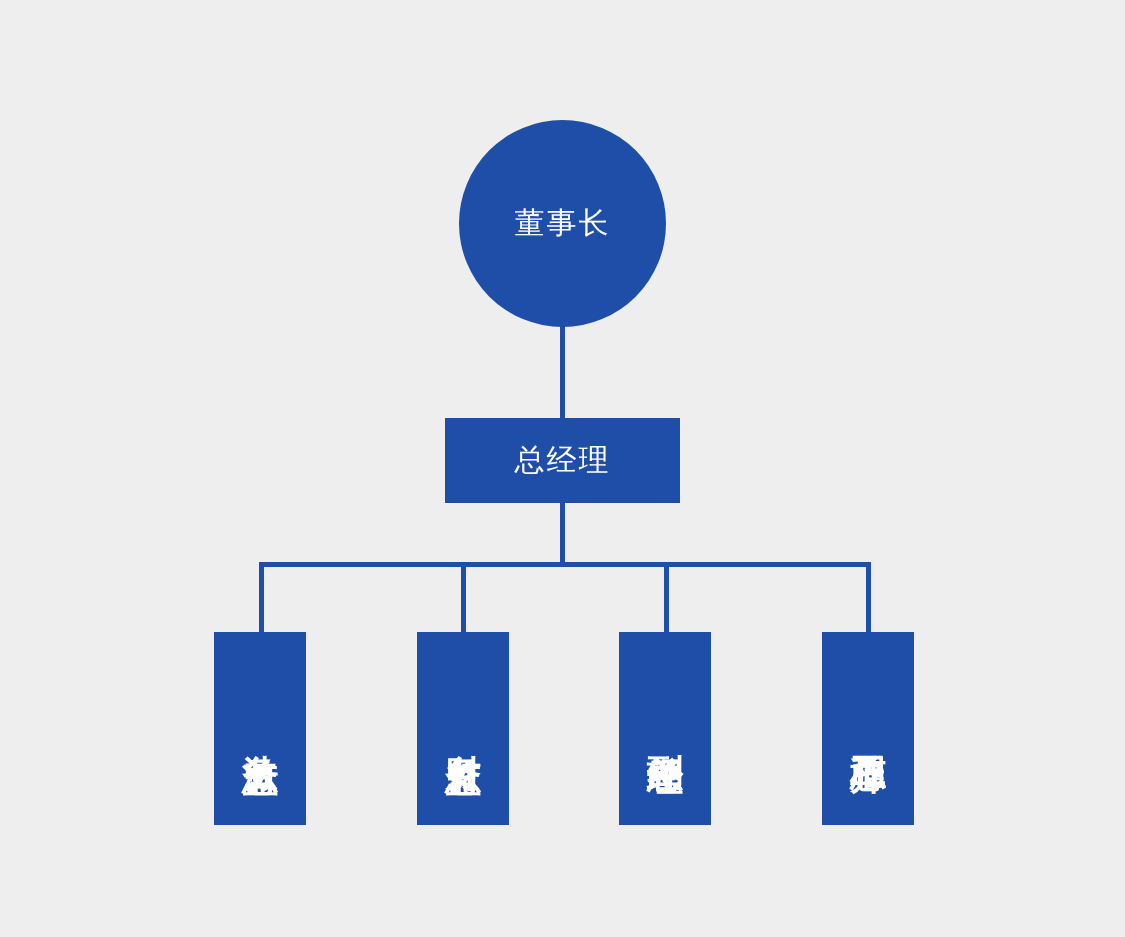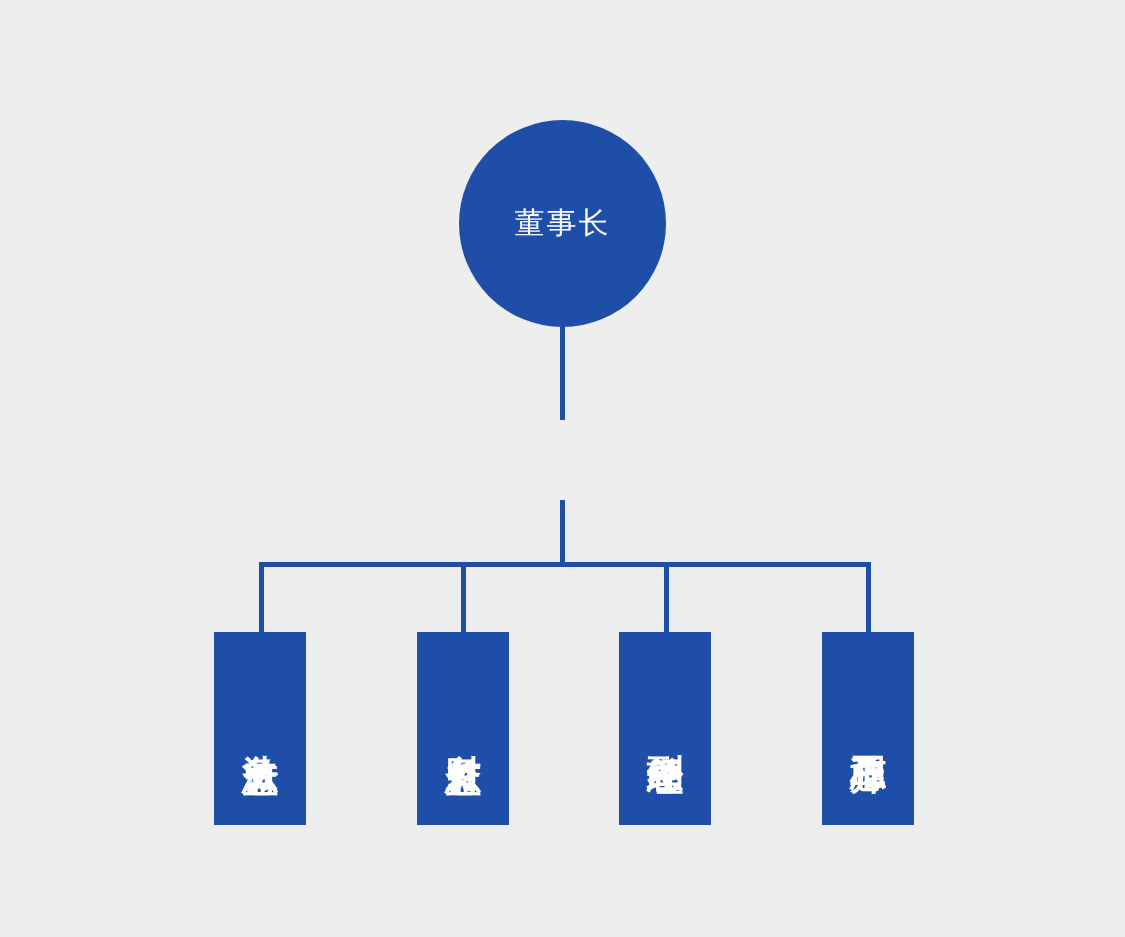--- a/index.html
+++ b/index.html
@@ -119,20 +119,23 @@
   <div class="conn conn-bus"></div>
   <div class="conn conn-drop drop-1"></div>
   <div class="conn conn-drop drop-2"></div>
   <div class="conn conn-drop drop-3"></div>
   <div class="conn conn-drop drop-4"></div>
 
   <div class="node node-circle">
     <span>董事长</span>
   </div>
 
+  <div class="node node-rect-top">
+    <span>总经理</span>
+  </div>
 
   <div class="node node-leaf leaf-1">
     <span class="vlabel">法务总监</span>
   </div>
   <div class="node node-leaf leaf-2">
     <span class="vlabel">财务总监</span>
   </div>
   <div class="node node-leaf leaf-3">
     <span class="vlabel">副总经理</span>
   </div>

